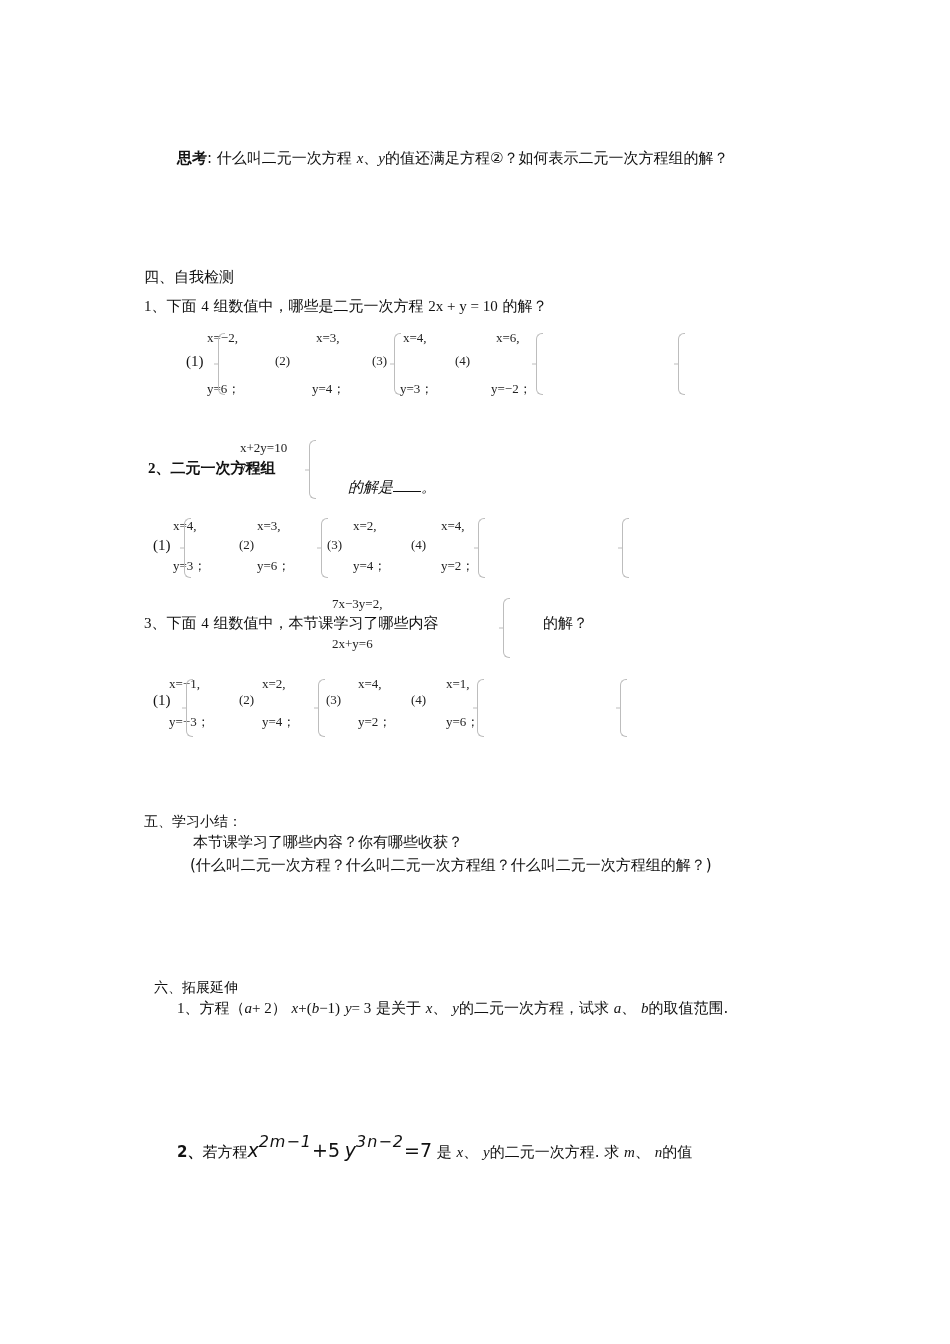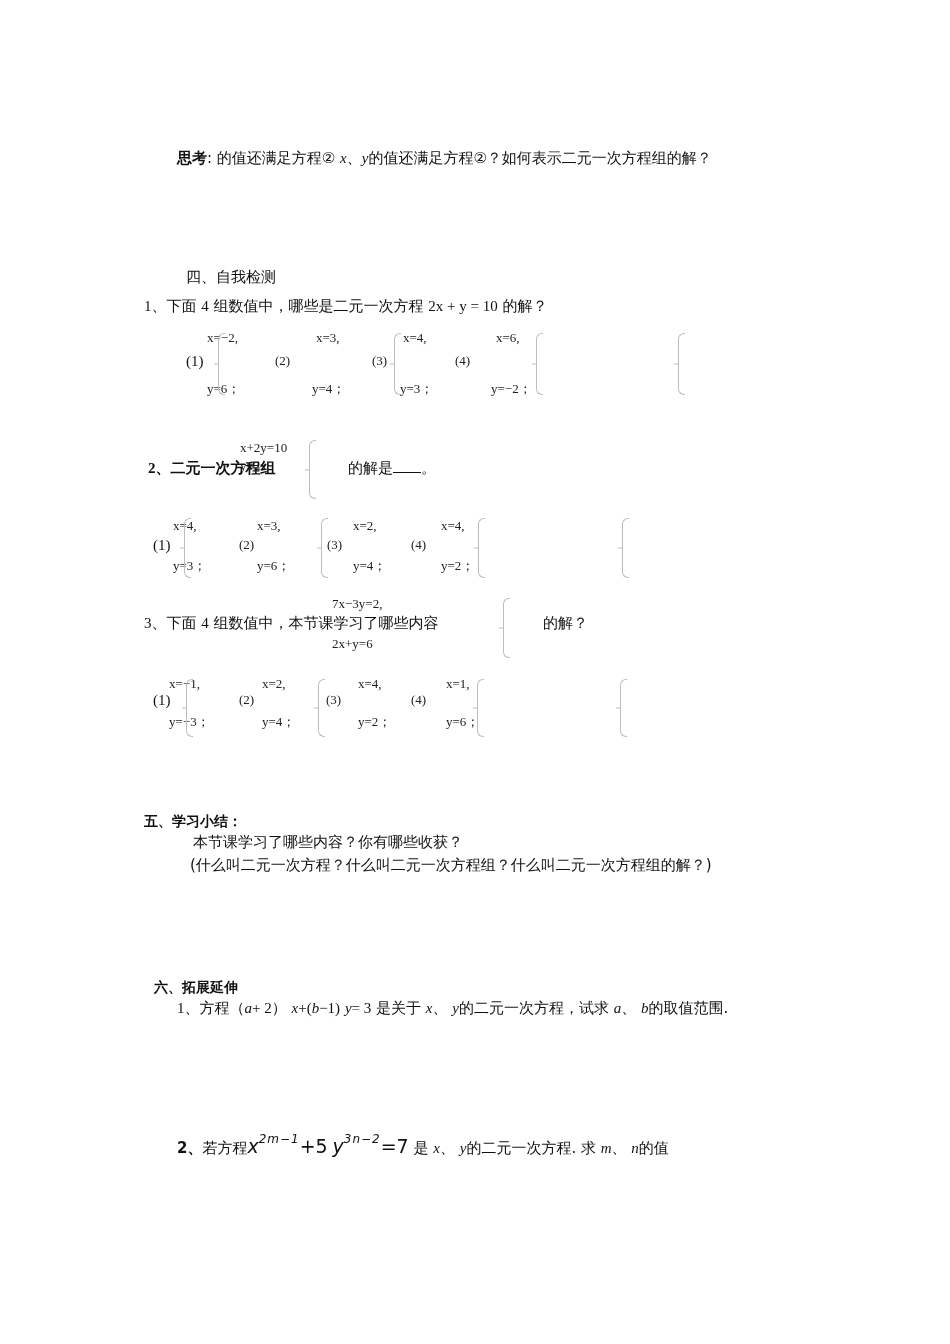--- a/index.html
+++ b/index.html
@@ -1,43 +1,43 @@
 <!DOCTYPE html>
 <html><head>
   <meta charset="utf-8">
   <style>
     html, body { margin: 0; padding: 0; background: #ffffff; }
     body { width: 950px; height: 1344px; position: relative; overflow: hidden;
            font-family: "DejaVu Sans", "Liberation Sans", sans-serif; color: #111; }
     .abs { position: absolute; white-space: nowrap; }
     .t15 { font-size: 15px; }
-    .t14 { font-size: 14px; font-weight: bold; }
+    .t14 { font-size: 14px; }
     .serif { font-family: "Liberation Serif", "DejaVu Serif", serif; }
     .ital { font-style: italic; font-family: "Liberation Serif", "DejaVu Serif", serif; }
     .bold { font-weight: bold; }
     .small { font-size: 13px; font-family: "Liberation Serif", "DejaVu Serif", serif; color: #222; }
     .brace { position: absolute; border: 1px solid #bdbdbd; border-right: none;
              border-radius: 6px 0 0 6px; width: 6px; }
     .brace::after { content: ""; position: absolute; left: -5px; top: 50%;
                     width: 5px; height: 1px; background: #bdbdbd; transform: translateY(-50%); }
     .blank { display: inline-block; width: 28px; border-bottom: 1px solid #111; height: 12px; vertical-align: baseline; }
-    sup.ex { font-size: 12px; font-family: "DejaVu Sans", sans-serif; vertical-align: 10px; letter-spacing: 1px; }
+    sup.ex { font-size: 16px; font-family: "DejaVu Sans", sans-serif; vertical-align: 10px; letter-spacing: 1px; }
     .bigmath { font-family: "DejaVu Sans", sans-serif; font-size: 19px; }
     .bigital { font-family: "DejaVu Sans", sans-serif; font-size: 19px; font-style: italic; }
   </style>
 </head>
 <body>
 
 <div class="abs t15" style="left:177px; top:149px;">
   <span class="bold">思考</span><span>:</span>
-  <span>的值还满足方程②</span>
+  <span>什么叫二元一次方程</span>
   <span class="ital">x</span><span>、</span><span class="ital">y</span><span>的值还满足方程②？如何表示二元一次方程组的解？</span>
 </div>
 
-<div class="abs t15" style="left:144px; top:268px;margin-left:42px;">四、自我检测</div>
+<div class="abs t15" style="left:144px; top:268px;">四、自我检测</div>
 
 <div class="abs t15" style="left:144px; top:297px;">
   <span class="serif">1、</span><span>下面</span>
   <span class="serif">4</span>
   <span>组数值中，哪些是二元一次方程</span>
   <span class="serif">2x + y = 10</span>
   <span>的解？</span>
 </div>
 
 <div>
@@ -61,21 +61,21 @@
   <div class="brace" style="left:536px; top:333px; height:60px;"></div>
   <div class="brace" style="left:678px; top:333px; height:60px;"></div>
 </div>
 
 <div class="abs small" style="left:240px; top:440px;">x+2y=10</div>
 <div class="abs small" style="left:240px; top:458px;">y=2x</div>
 <div class="brace" style="left:309px; top:440px; height:57px;"></div>
 <div class="abs t15" style="left:148px; top:459px;font-weight:bold;">
   <span class="serif">2、</span><span>二元一次方程组</span>
 </div>
-<div class="abs t15" style="left:348px; top:459px;">
+<div class="abs t15" style="left:348px; top:478px;font-style:italic;">
   <span>的解是</span><span class="blank"></span><span>。</span>
 </div>
 
 <div>
   <div class="abs serif" style="left:153px; top:537px; font-size:15px;">(1)</div>
   <div class="abs small" style="left:173px; top:518px;">x=4,</div>
   <div class="abs small" style="left:173px; top:557px;">y=3；</div>
   <div class="brace" style="left:184px; top:518px; height:58px;"></div>
 
   <div class="abs small" style="left:239px; top:537px;">(2)</div>

